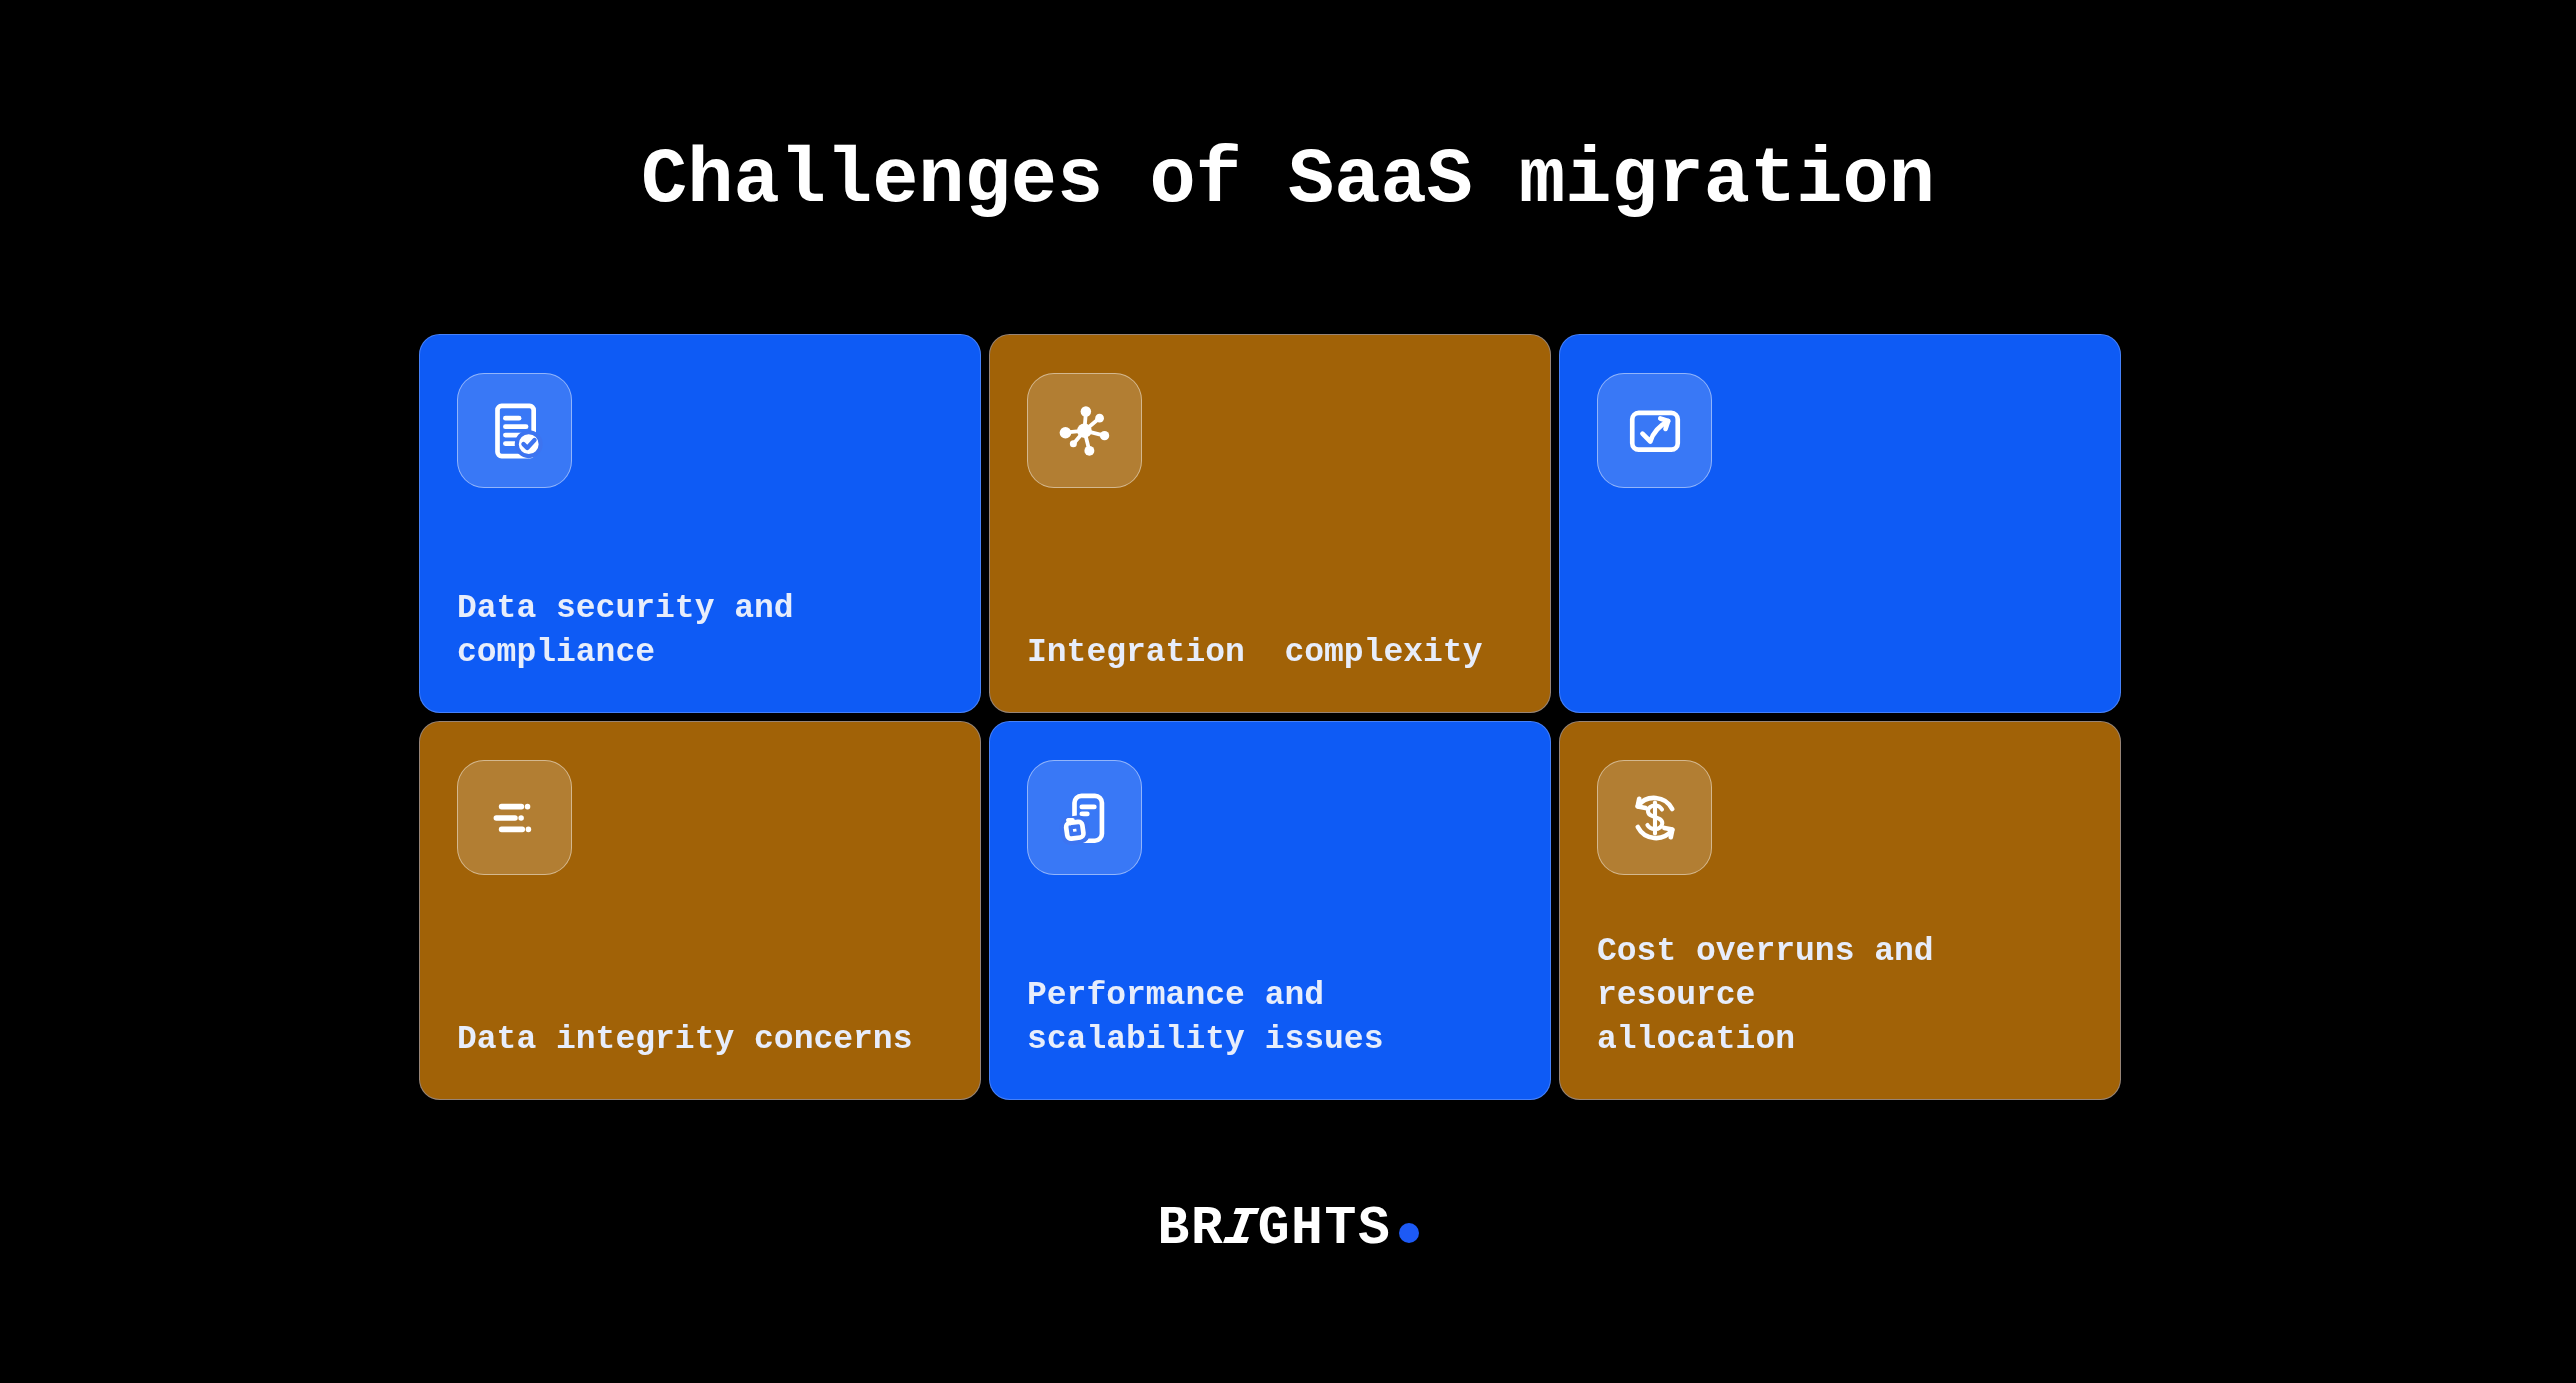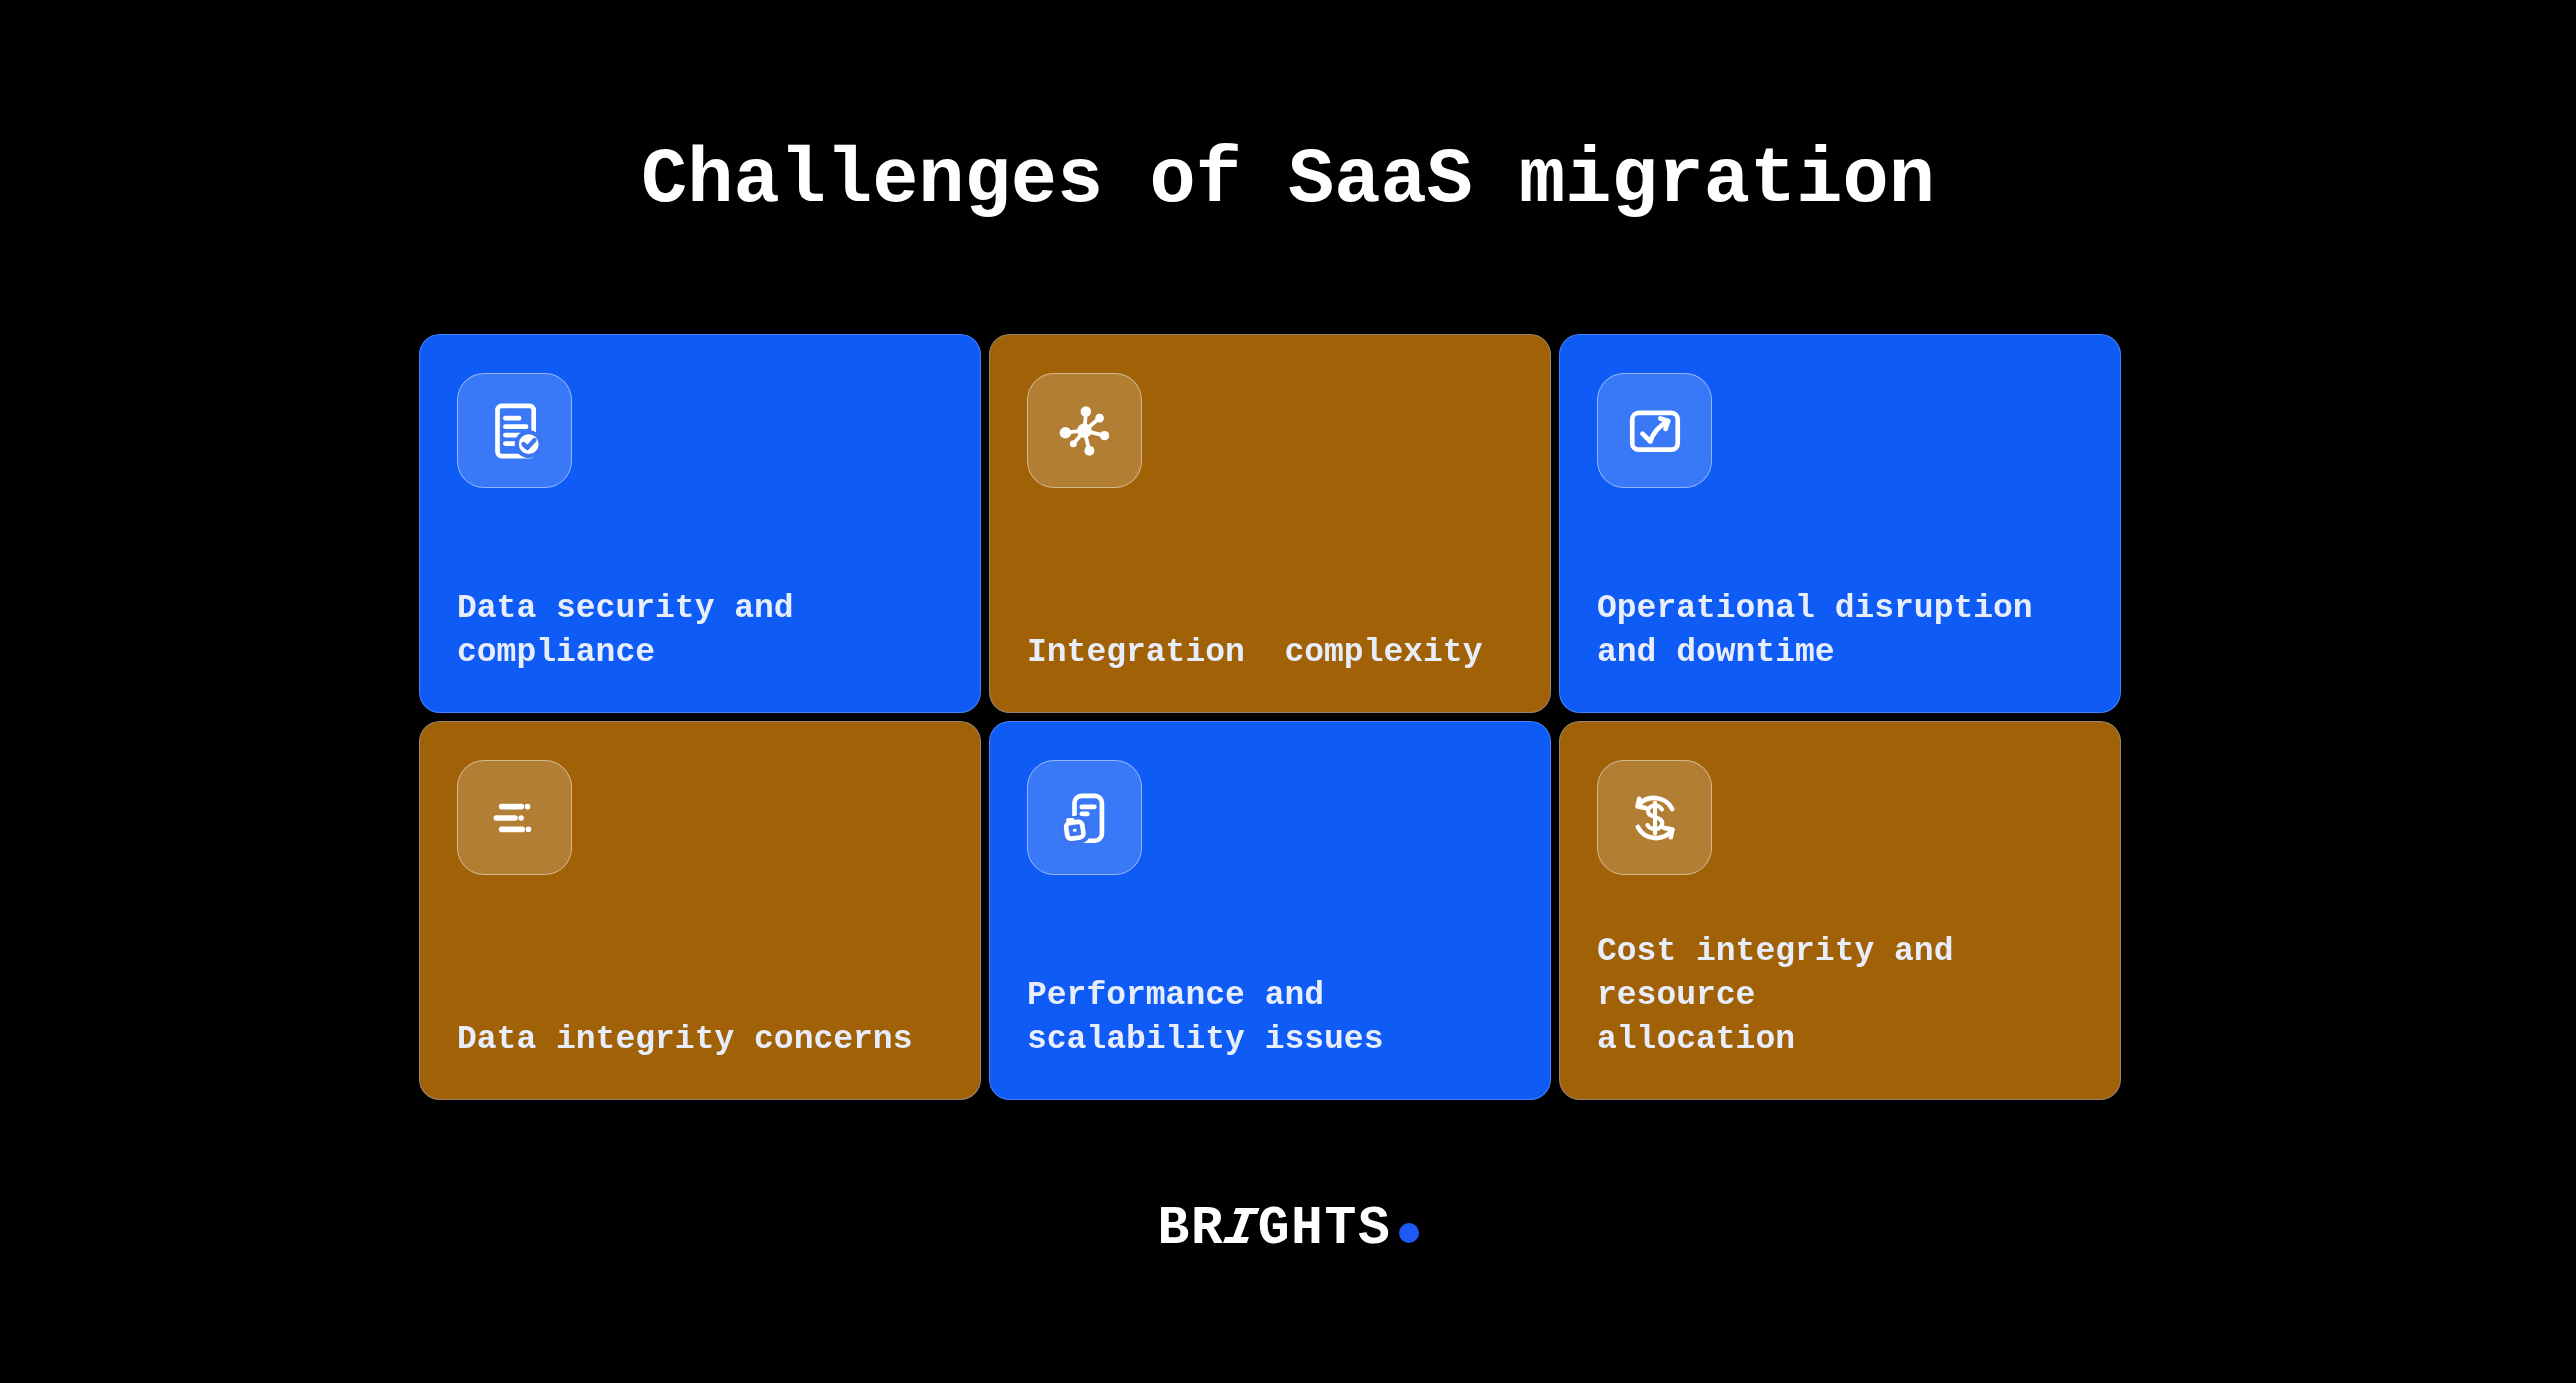--- a/index.html
+++ b/index.html
@@ -79,22 +79,20 @@
     </div>
 
     <div class="card tone-bright">
       <div class="badge">
         <svg viewBox="0 0 24 24" class="ic">
           <rect x="4.2" y="5.8" width="15.6" height="12.6" rx="2.2"></rect>
           <path d="M7.7 12.9l2.7 2.7c0.9-3.1 2.9-5.3 6.1-7"></path>
           <polyline points="13.8 7.7 16.5 8.6 15.6 11.3"></polyline>
         </svg>
       </div>
-      <div class="label">Operational disruption
-and downtime</div>
     </div>
 
     <div class="card tone-dark">
       <div class="badge">
         <svg viewBox="0 0 24 24" class="ic">
           <line x1="7.4" y1="8.1" x2="14.2" y2="8.1" stroke-width="1.9"></line>
           <circle cx="16.3" cy="8.1" r="0.95" fill="#ffffff" stroke="none"></circle>
           <line x1="5.6" y1="12" x2="12" y2="12" stroke-width="1.9"></line>
           <circle cx="14.1" cy="12" r="0.95" fill="#ffffff" stroke="none"></circle>
           <line x1="7.4" y1="15.9" x2="14.5" y2="15.9" stroke-width="1.9"></line>
@@ -125,21 +123,21 @@
       <div class="badge">
         <svg viewBox="0 0 24 24" class="ic">
           <path d="M12 6.7v10.6" stroke-width="1.4"></path>
           <path d="M14.4 9.1c-0.5-0.9-1.4-1.4-2.4-1.4-1.3 0-2.4 0.8-2.4 1.9 0 2.7 4.9 1.5 4.9 4.2 0 1.1-1.1 2-2.5 2-1.1 0-2.1-0.5-2.6-1.4" stroke-width="1.4"></path>
           <path d="M17.9 8.9A7 7 0 0 0 6.1 7.9"></path>
           <polyline points="6.6 5.4 6.05 8.05 8.8 8.6"></polyline>
           <path d="M6.1 15.1A7 7 0 0 0 17.9 16.1"></path>
           <polyline points="17.4 18.6 17.95 15.95 15.2 15.4"></polyline>
         </svg>
       </div>
-      <div class="label">Cost integrity and resource
+      <div class="label">Cost overruns and resource
 allocation</div>
     </div>
 
   </div>
 
   <div class="logo">
     <span class="logo-text"><span>BR</span><span class="logo-slash">I</span><span>GHTS</span></span>
     <span class="logo-dot"></span>
   </div>
 

